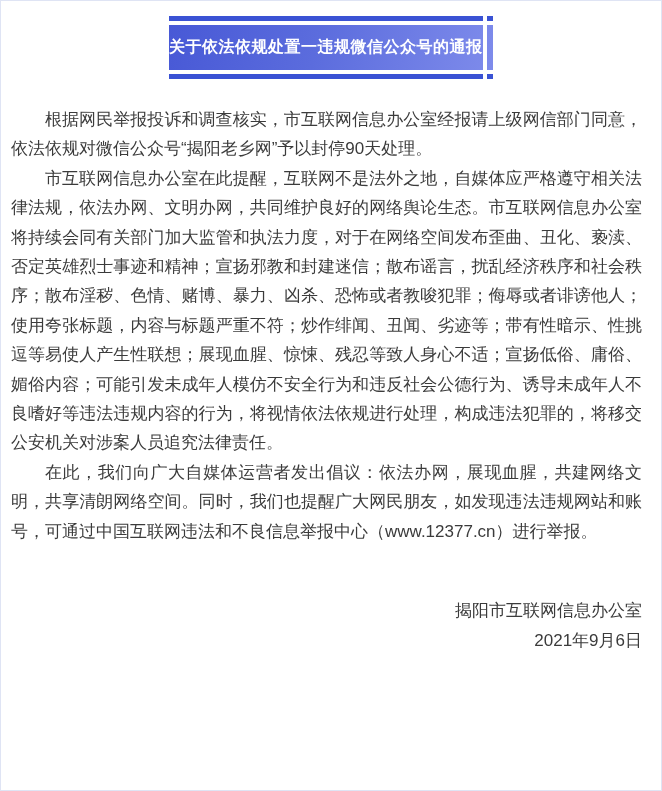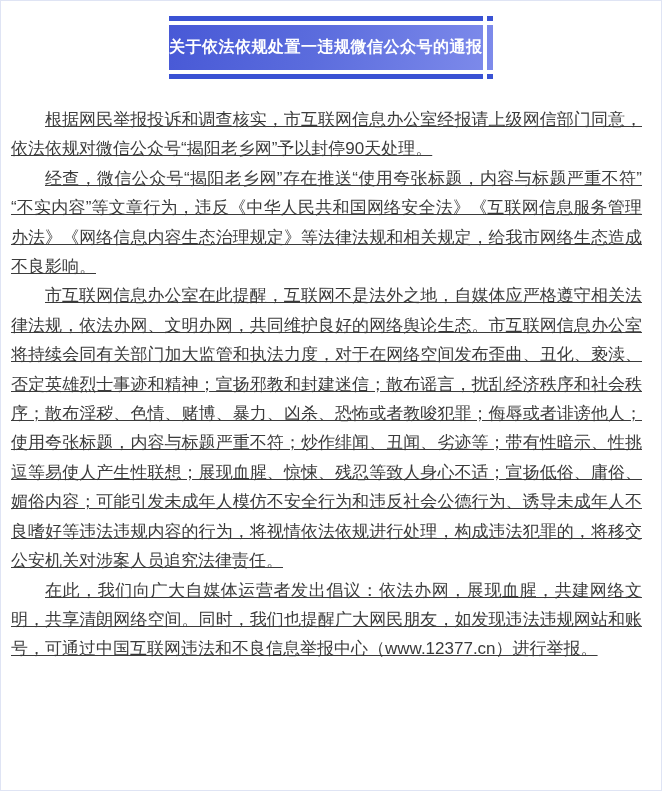--- a/index.html
+++ b/index.html
@@ -55,21 +55,20 @@
   .content {
     padding: 26px 19px 0 10px;
     font-size: 17px;
     line-height: 29.4px;
     color: #3b3b3b;
     text-align: justify;
   }
   .content p {
     margin: 0;
     text-indent: 2em;
-    text-decoration: underline;
   }
   
   .sig-block {
     margin-top: 50px;
     text-align: right;
     font-size: 17px;
     line-height: 30px;
     color: #3b3b3b;
   }
 </style>
@@ -82,19 +81,22 @@
     <div class="bar"></div>
     <div class="banner">
       <h1>关于依法依规处置一违规微信公众号的通报</h1>
     </div>
     <div class="bar"></div>
     <div class="notch"></div>
   </div>
 
   <div class="content">
     <p>根据网民举报投诉和调查核实，市互联网信息办公室经报请上级网信部门同意，依法依规对微信公众号“揭阳老乡网”予以封停90天处理。</p>
-    <p>经查，微信公众号“揭阳老乡网”存在推送“使用夸张标题，内容与标题严重不符”“不实内容”等文章行为，违反《中华人民共和国网络安全法》《互联网信息服务管理办法》《网络信息内容生态治理规定》等法律法规和相关规定，给我市网络生态造成不良影响。</p>
     <p>市互联网信息办公室在此提醒，互联网不是法外之地，自媒体应严格遵守相关法律法规，依法办网、文明办网，共同维护良好的网络舆论生态。市互联网信息办公室将持续会同有关部门加大监管和执法力度，对于在网络空间发布歪曲、丑化、亵渎、否定英雄烈士事迹和精神；宣扬邪教和封建迷信；散布谣言，扰乱经济秩序和社会秩序；散布淫秽、色情、赌博、暴力、凶杀、恐怖或者教唆犯罪；侮辱或者诽谤他人；使用夸张标题，内容与标题严重不符；炒作绯闻、丑闻、劣迹等；带有性暗示、性挑逗等易使人产生性联想；展现血腥、惊悚、残忍等致人身心不适；宣扬低俗、庸俗、媚俗内容；可能引发未成年人模仿不安全行为和违反社会公德行为、诱导未成年人不良嗜好等违法违规内容的行为，将视情依法依规进行处理，构成违法犯罪的，将移交公安机关对涉案人员追究法律责任。</p>
     <p>在此，我们向广大自媒体运营者发出倡议：依法办网，展现血腥，共建网络文明，共享清朗网络空间。同时，我们也提醒广大网民朋友，如发现违法违规网站和账号，可通过中国互联网违法和不良信息举报中心（www.12377.cn）进行举报。</p>
 
+    <div class="sig-block">
+      <div>揭阳市互联网信息办公室</div>
+      <div>2021年9月6日</div>
+    </div>
   </div>
 
 </div>
 
 </body></html>

